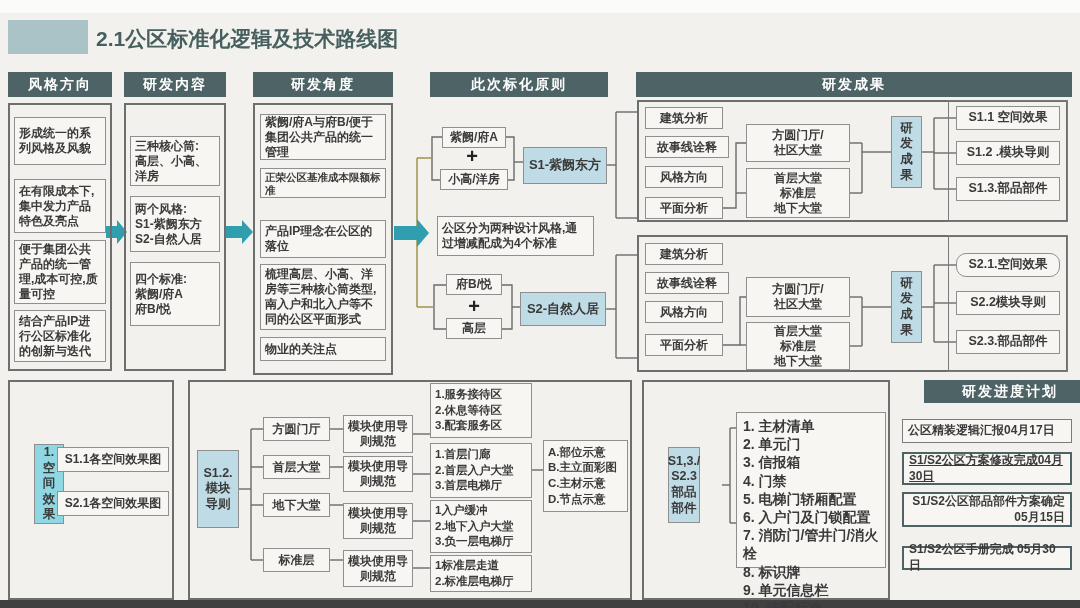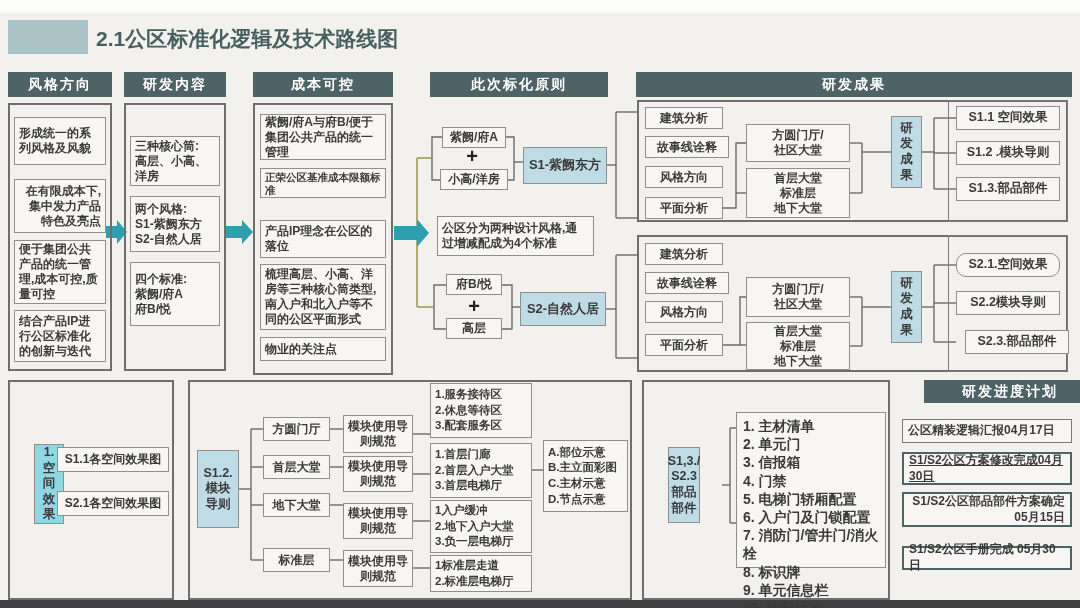--- a/index.html
+++ b/index.html
@@ -115,27 +115,27 @@
     <polygon points="226,226 242,226 242,220 253,232 242,244 242,238 226,238"></polygon>
     <polygon points="394,226 417,226 417,219 429,233 417,247 417,240 394,240"></polygon>
   </g>
 </svg>
 
 <div class="abs" style="left:8px;top:20px;width:80px;height:34px;background:#aac3c6;"></div>
 <div class="abs title-text" style="left:96px;top:25px;">2.1公区标准化逻辑及技术路线图</div>
 
 <div class="abs hd" style="left:8px;top:72px;width:104px;height:25px;">风格方向</div>
 <div class="abs hd" style="left:124px;top:72px;width:102px;height:25px;">研发内容</div>
-<div class="abs hd" style="left:253px;top:72px;width:140px;height:25px;">成本可控</div>
+<div class="abs hd" style="left:253px;top:72px;width:140px;height:25px;">研发角度</div>
 <div class="abs hd" style="left:430px;top:72px;width:178px;height:25px;">此次标化原则</div>
 <div class="abs hd" style="left:636px;top:72px;width:436px;height:25px;">研发成果</div>
 
 <div class="abs panel" style="left:8px;top:103px;width:104px;height:268px;"></div>
 <div class="abs bx tl" style="left:14px;top:117px;width:92px;height:48px;">形成统一的系列风格及风貌</div>
-<div class="abs bx tl" style="left:14px;top:179px;width:92px;height:54px;text-align:right;">在有限成本下,集中发力产品特色及亮点</div>
+<div class="abs bx tl" style="left:14px;top:179px;width:92px;height:54px;">在有限成本下,集中发力产品特色及亮点</div>
 <div class="abs bx tl" style="left:14px;top:240px;width:92px;height:64px;">便于集团公共产品的统一管理,成本可控,质量可控</div>
 <div class="abs bx tl" style="left:14px;top:310px;width:92px;height:52px;">结合产品IP进行公区标准化的创新与迭代</div>
 
 <div class="abs panel" style="left:124px;top:103px;width:102px;height:268px;"></div>
 <div class="abs bx tl" style="left:130px;top:136px;width:90px;height:50px;">三种核心筒:
 高层、小高、
 洋房</div>
 <div class="abs bx tl" style="left:130px;top:196px;width:90px;height:56px;">两个风格:
 S1-紫阙东方
 S2-自然人居</div>
@@ -185,21 +185,21 @@
 <div class="abs bx" style="left:746px;top:277px;width:104px;height:40px;">方圆门厅/
 社区大堂</div>
 <div class="abs bx" style="left:746px;top:322px;width:104px;height:48px;">首层大堂
 标准层
 地下大堂</div>
 <div class="abs bx blue f125" style="left:891px;top:271px;width:31px;height:72px;">研发
 成果</div>
 <div class="abs subpanel" style="left:948px;top:235px;width:120px;height:137px;"></div>
 <div class="abs bx f125" style="left:956px;top:253px;width:104px;height:24px;border-radius:10px;">S2.1.空间效果</div>
 <div class="abs bx f125" style="left:956px;top:291px;width:104px;height:24px;">S2.2模块导则</div>
-<div class="abs bx f125" style="left:956px;top:330px;width:104px;height:24px;margin-left:9px;">S2.3.部品部件</div>
+<div class="abs bx f125" style="left:956px;top:330px;width:104px;height:24px;">S2.3.部品部件</div>
 
 <div class="abs panel" style="left:8px;top:380px;width:166px;height:220px;"></div>
 <div class="abs bx cyan f125" style="left:34px;top:444px;width:30px;height:80px;">1.
 空间
 效果</div>
 <div class="abs bx" style="left:57px;top:447px;width:112px;height:25px;">S1.1各空间效果图</div>
 <div class="abs bx" style="left:57px;top:491px;width:112px;height:25px;">S2.1各空间效果图</div>
 
 <div class="abs panel" style="left:188px;top:380px;width:444px;height:220px;"></div>
 <div class="abs bx blue f125" style="left:197px;top:450px;width:42px;height:78px;">S1.2.

